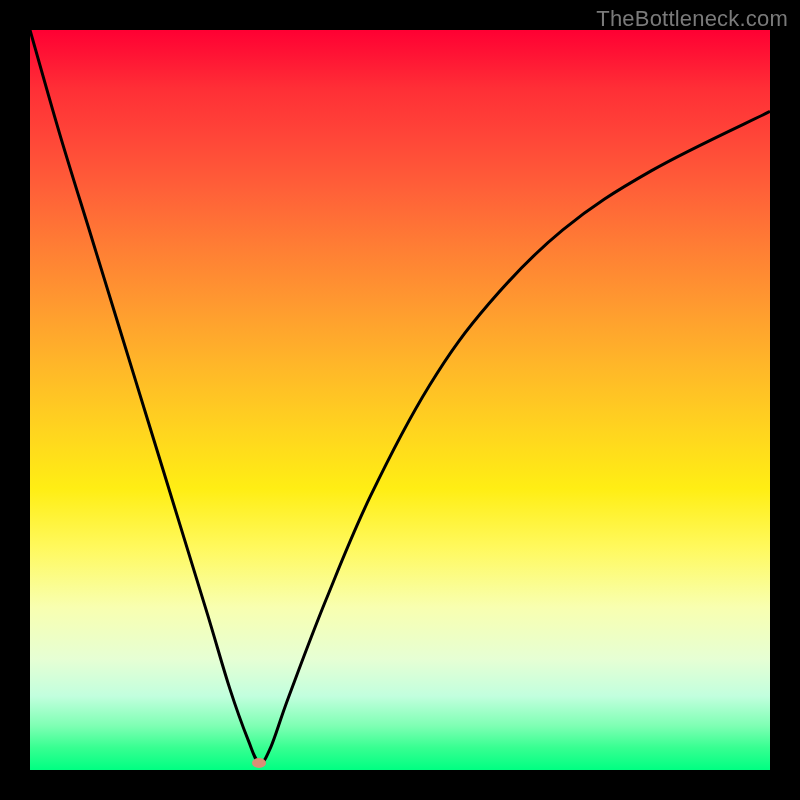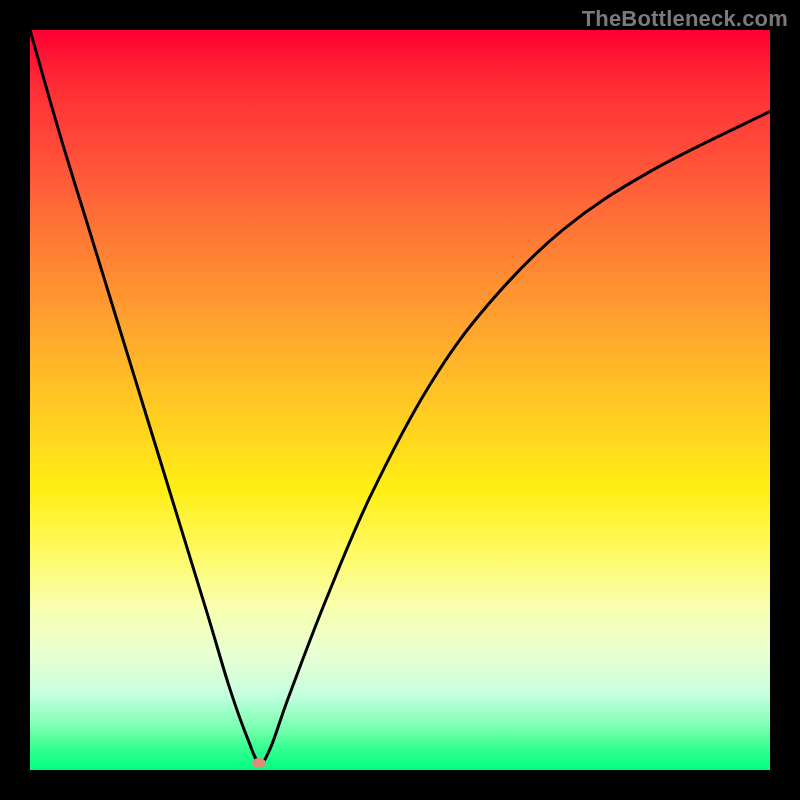--- a/index.html
+++ b/index.html
@@ -57,21 +57,21 @@
     border-radius: 50%;
     background: #d98f76;
     transform: translate(-50%, -50%);
   }
   .attribution {
     position: absolute;
     top: 6px;
     right: 12px;
     color: #7a7a7a;
     font-size: 22px;
-    font-weight: 700;
+    font-weight: 400;
     letter-spacing: 0.2px;
   }
 </style>
 </head>
 <body>
 
 <div class="frame">
   <div class="attribution">TheBottleneck.com</div>
   <div class="plot-area">
     <div class="gradient"></div>

